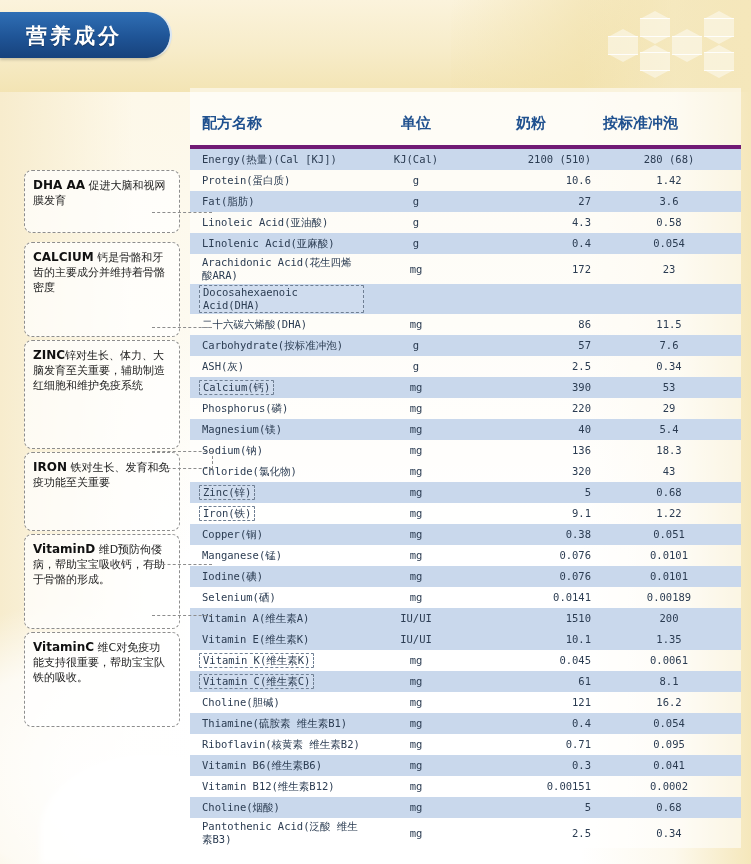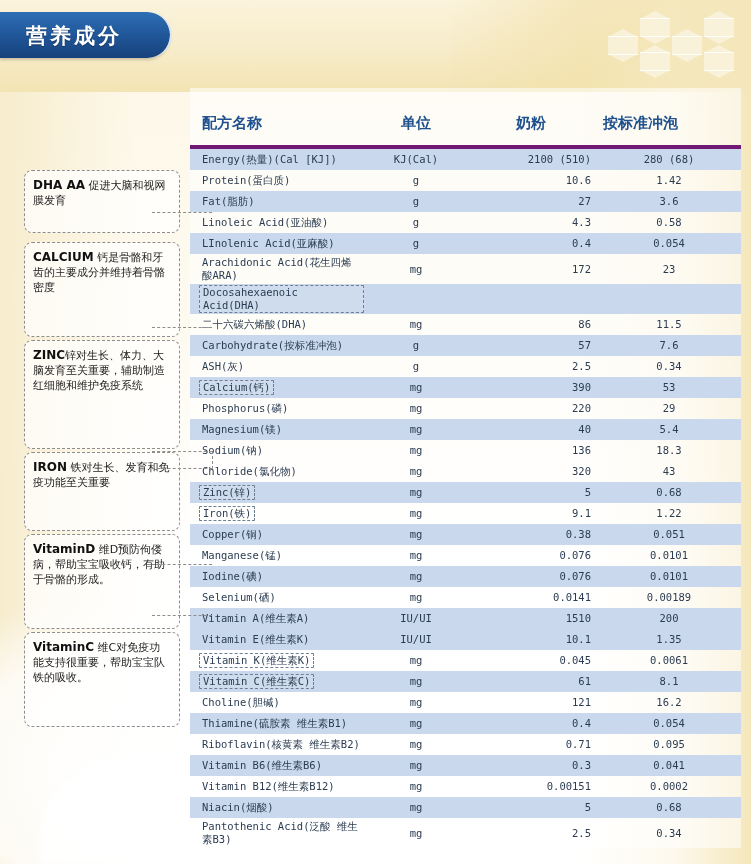--- a/index.html
+++ b/index.html
@@ -372,21 +372,21 @@
           <td class="c-powder">0.3</td>
           <td class="c-std">0.041</td>
         </tr>
         <tr class="even">
           <td class="c-name">Vitamin B12(维生素B12)</td>
           <td class="c-unit">mg</td>
           <td class="c-powder">0.00151</td>
           <td class="c-std">0.0002</td>
         </tr>
         <tr class="odd">
-          <td class="c-name">Niacin(烟酸)</td>
+          <td class="c-name">Choline(烟酸)</td>
           <td class="c-unit">mg</td>
           <td class="c-powder">5</td>
           <td class="c-std">0.68</td>
         </tr>
         <tr class="even">
           <td class="c-name">Pantothenic Acid(泛酸 维生素B3)</td>
           <td class="c-unit">mg</td>
           <td class="c-powder">2.5</td>
           <td class="c-std">0.34</td>
         </tr>

